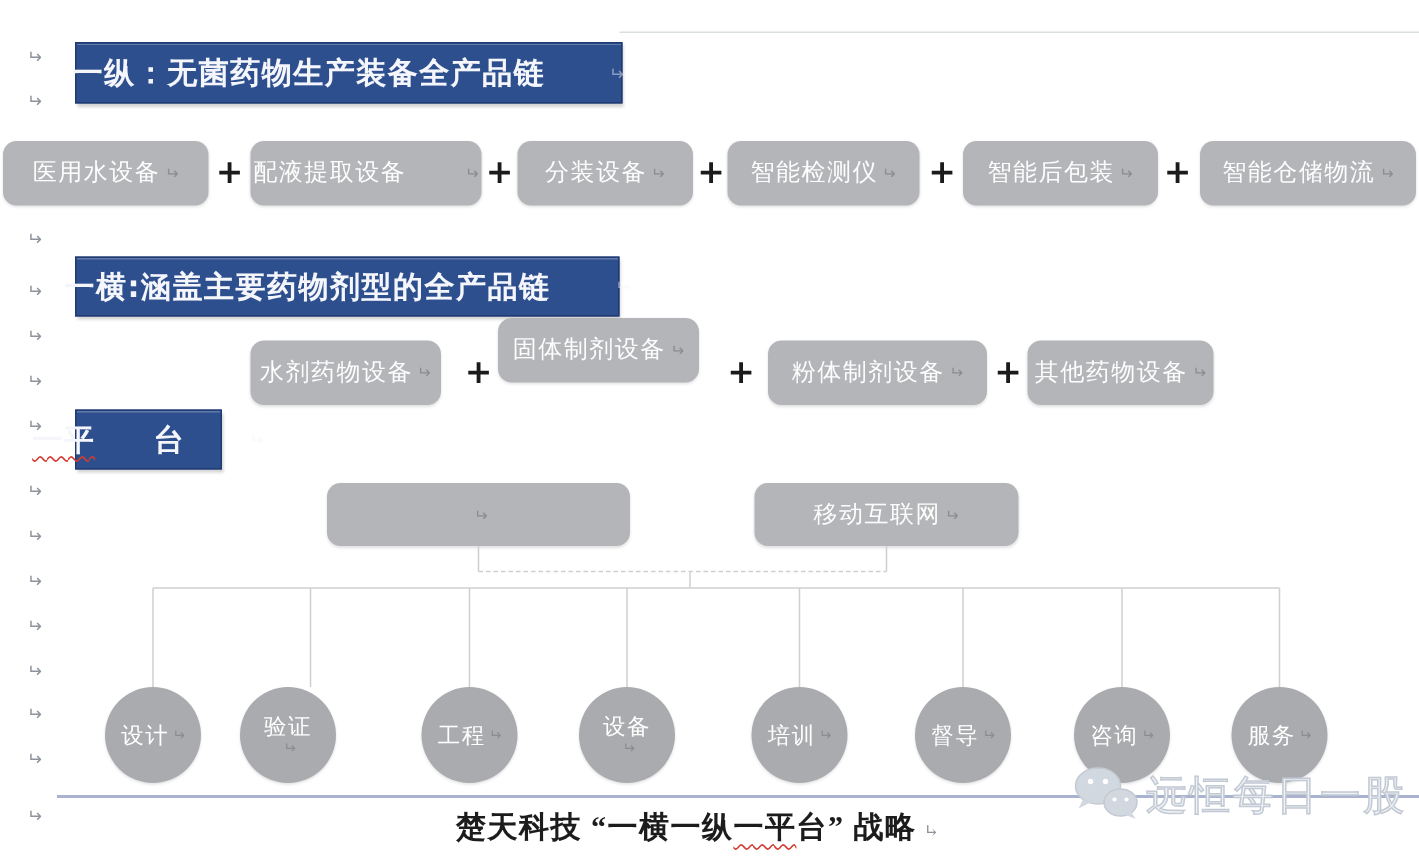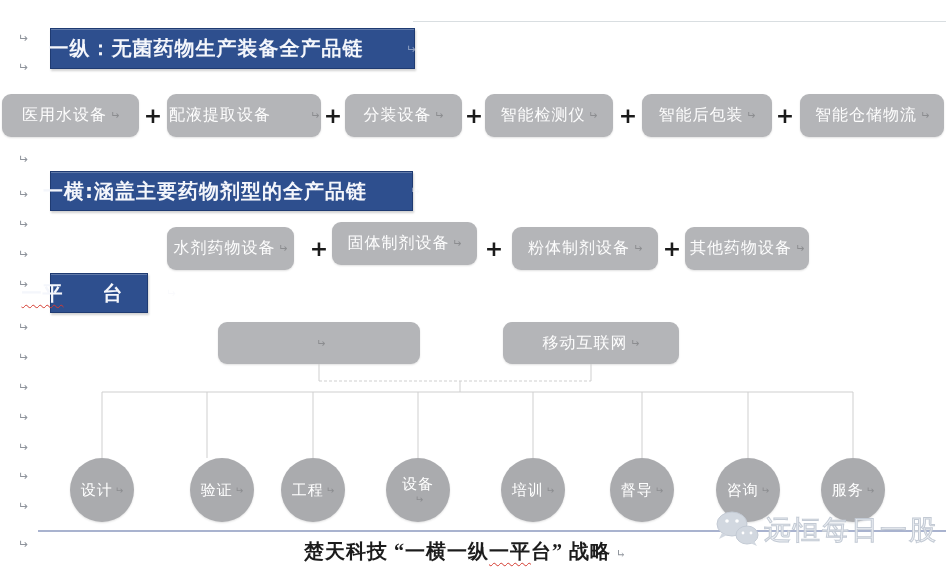--- a/index.html
+++ b/index.html
@@ -135,21 +135,21 @@
   <div class="bluebox" style="left:50px; top:171px; width:363px; height:40px; font-size:20px;">
     <span>一横:涵盖主要药物剂型的全产品链</span>
       <span class="ret">↵</span>
   </div>
 
   <div class="gbox" style="left:167px; top:227px; width:127px;">
       <span>水剂药物设备</span>
       <span class="ret">↵</span>
     </div>
   <span class="plus" style="left:307px; top:238px;">+</span>
-  <div class="gbox" style="left:332px; top:222px; width:145px;">
+  <div class="gbox" style="left:332px; top:212px; width:134px;">
       <span>固体制剂设备</span>
       <span class="ret">↵</span>
     </div>
   <span class="plus" style="left:482px; top:238px;">+</span>
   <div class="gbox" style="left:512px; top:227px; width:146px;">
       <span>粉体制剂设备</span>
       <span class="ret">↵</span>
     </div>
   <span class="plus" style="left:660px; top:238px;">+</span>
   <div class="gbox" style="left:685px; top:227px; width:124px;">
@@ -186,21 +186,21 @@
       <line x1="642" y1="392" x2="642" y2="458"></line>
       <line x1="748" y1="392" x2="748" y2="458"></line>
       <line x1="853" y1="392" x2="853" y2="458"></line>
     </g>
   </svg>
 
   <div class="circle" style="left:70px;">
       <span>设计</span>
       <span class="ret">↵</span>
     </div>
-  <div class="circle" style="left:190px;">
+  <div class="circle" style="left:160px;flex-direction:column;">
       <span>验证</span>
       <span class="ret">↵</span>
     </div>
   <div class="circle" style="left:281px;">
       <span>工程</span>
       <span class="ret">↵</span>
     </div>
   <div class="circle" style="left:386px;flex-direction:column;">
       <span>设备</span>
       <span class="ret">↵</span>

